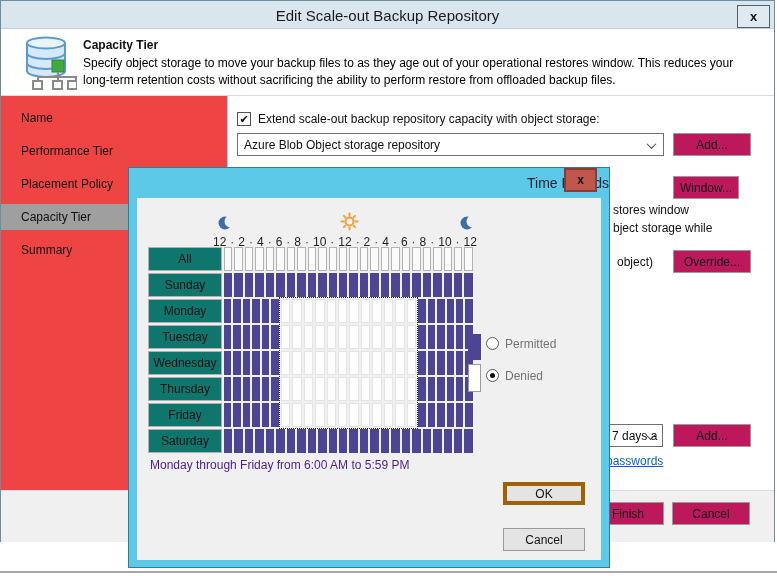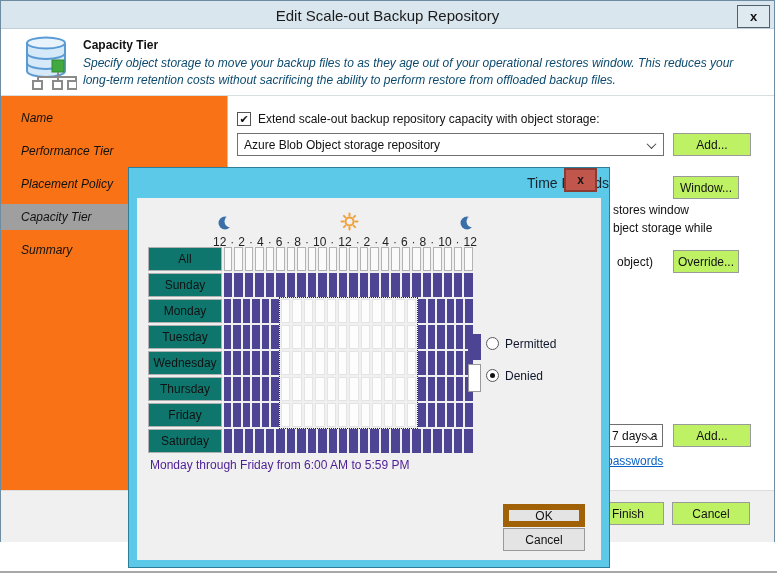--- a/index.html
+++ b/index.html
@@ -6,39 +6,39 @@
   *{box-sizing:border-box;font-family:"Liberation Sans","DejaVu Sans",sans-serif;}
   .screen{position:relative;width:777px;height:576px;background:#fff;overflow:hidden;}
 
   
   .main-dialog{position:absolute;left:0;top:0;width:775px;height:542px;background:#fff;border:1px solid #6e8ca1;z-index:1;}
   .titlebar{position:absolute;left:1px;top:1px;width:773px;height:28px;background:#d9e6ee;border-bottom:1px solid #bfd0da;z-index:2;}
   .titlebar .wtitle{position:absolute;left:0;top:6px;width:100%;text-align:center;font-size:15px;color:#1b1b1b;}
   .close-main{position:absolute;left:737px;top:5px;width:33px;height:23px;background:#dfe9f0;border:1px solid #50616b;display:flex;align-items:center;justify-content:center;font-weight:bold;font-size:13px;color:#111;z-index:3;cursor:default;}
   .headerband{position:absolute;left:1px;top:29px;width:773px;height:67px;background:#fff;border-bottom:1px solid #d8dde0;z-index:2;}
   .hdr-title{position:absolute;left:82px;top:9px;font-size:12px;font-weight:bold;color:#111;}
-  .hdr-desc{position:absolute;left:82px;top:26px;width:680px;font-size:12px;line-height:17px;color:#0c4a6e;font-style:italic;}
+  .hdr-desc{position:absolute;left:82px;top:26px;width:680px;font-size:12px;line-height:17px;color:#000000;}
   .hdr-icon{position:absolute;left:22px;top:5px;}
 
-  .sidebar{position:absolute;left:1px;top:96px;width:227px;height:394px;background:#f97316;border-right:1px solid #c4c4c4;z-index:2;font-style:italic;}
+  .sidebar{position:absolute;left:1px;top:96px;width:227px;height:394px;background:#ef4444;border-right:1px solid #c4c4c4;z-index:2;}
   .side-item{position:absolute;left:0;width:227px;height:26px;line-height:26px;padding-left:20px;font-size:12px;color:#111;cursor:default;}
   .side-item.selected{background:#9f9f9f;}
 
   .checkbox{position:absolute;left:237px;top:112px;width:14px;height:14px;background:#fff;border:1px solid #555;display:flex;align-items:center;justify-content:center;font-size:11px;color:#111;z-index:3;}
   .chk-label{position:absolute;left:258px;top:112px;font-size:12px;color:#111;z-index:3;}
 
   .select{position:absolute;background:#fff;border:1px solid #707070;font-size:12px;color:#111;display:flex;align-items:center;padding-left:6px;z-index:3;}
   .select .chev{position:absolute;right:8px;top:8px;width:7px;height:7px;border-right:1.5px solid #444;border-bottom:1.5px solid #444;transform:rotate(45deg) translate(-1px,-1px);}
   .repo-select{left:237px;top:133px;width:427px;height:23px;}
   .days-select{left:605px;top:424px;width:58px;height:23px;}
 
-  .btn{position:absolute;background:#bef264;border:1px solid #9a9a9a;display:flex;align-items:center;justify-content:center;font-size:12px;color:#111;z-index:3;cursor:default;}
+  .btn{position:absolute;background:#be185d;border:1px solid #9a9a9a;display:flex;align-items:center;justify-content:center;font-size:12px;color:#111;z-index:3;cursor:default;}
   .btn-add1{left:673px;top:133px;width:78px;height:23px;}
   .btn-window{left:673px;top:176px;width:66px;height:23px;}
-  .btn-override{left:673px;top:250px;width:66px;height:23px;}
+  .btn-override{left:673px;top:250px;width:78px;height:23px;}
   .btn-add2{left:673px;top:424px;width:78px;height:23px;}
   .btn-finish{left:592px;top:502px;width:72px;height:23px;}
   .btn-cancel-main{left:672px;top:502px;width:78px;height:23px;}
 
   .frag{position:absolute;font-size:12px;color:#111;z-index:3;white-space:nowrap;}
   .frag1{left:613px;top:203px;}
   .frag2{left:613px;top:221px;}
   .frag3{left:617px;top:255px;}
   .link{position:absolute;left:606px;top:454px;font-size:12px;color:#0a62c4;text-decoration:underline;z-index:3;white-space:nowrap;}
 
@@ -65,26 +65,26 @@
   .cell-D{background:#fdfdfd;border:1px solid #e4e4e4;}
   .sel-overlay{position:absolute;border:1px dotted #2b2b2b;background:transparent;pointer-events:none;}
 
   .swatch{position:absolute;z-index:2;}
   .swatch-perm{left:331px;top:136px;width:13px;height:26px;background:#4d4493;}
   .swatch-den{left:331px;top:166px;width:13px;height:28px;background:#fff;border:1px solid #9a9a9a;}
   .radio{position:absolute;width:13px;height:13px;border:1px solid #595959;border-radius:50%;background:#fff;}
   .radio.selected::after{content:"";position:absolute;left:3px;top:3px;width:5px;height:5px;border-radius:50%;background:#111;}
   .radio-perm{left:349px;top:139px;}
   .radio-den{left:349px;top:171px;}
-  .radio-label{position:absolute;font-size:12px;color:#0f172a;white-space:nowrap;}
+  .radio-label{position:absolute;font-size:12px;color:#737373;white-space:nowrap;}
   .lbl-perm{left:368px;top:139px;}
   .lbl-den{left:368px;top:171px;}
 
   .summary-text{position:absolute;left:13px;top:260px;font-size:12px;color:#4c1d95;white-space:nowrap;}
-  .btn-ok{position:absolute;left:366px;top:306px;width:82px;height:23px;background:#e4e4e4;border:6px solid #a16207;display:flex;align-items:center;justify-content:center;font-size:12px;color:#111;cursor:default;}
+  .btn-ok{position:absolute;left:366px;top:284px;width:82px;height:23px;background:#e4e4e4;border:4px solid #a16207;display:flex;align-items:center;justify-content:center;font-size:12px;color:#111;cursor:default;}
   .btn-cancel-modal{position:absolute;left:366px;top:330px;width:82px;height:23px;background:#e4e4e4;border:1px solid #9a9a9a;display:flex;align-items:center;justify-content:center;font-size:12px;color:#111;cursor:default;}
 </style>
 </head>
 <body>
 
 <div class="screen">
   <div class="screen-bottom-line"></div>
 
   <div class="main-dialog"></div>
 

